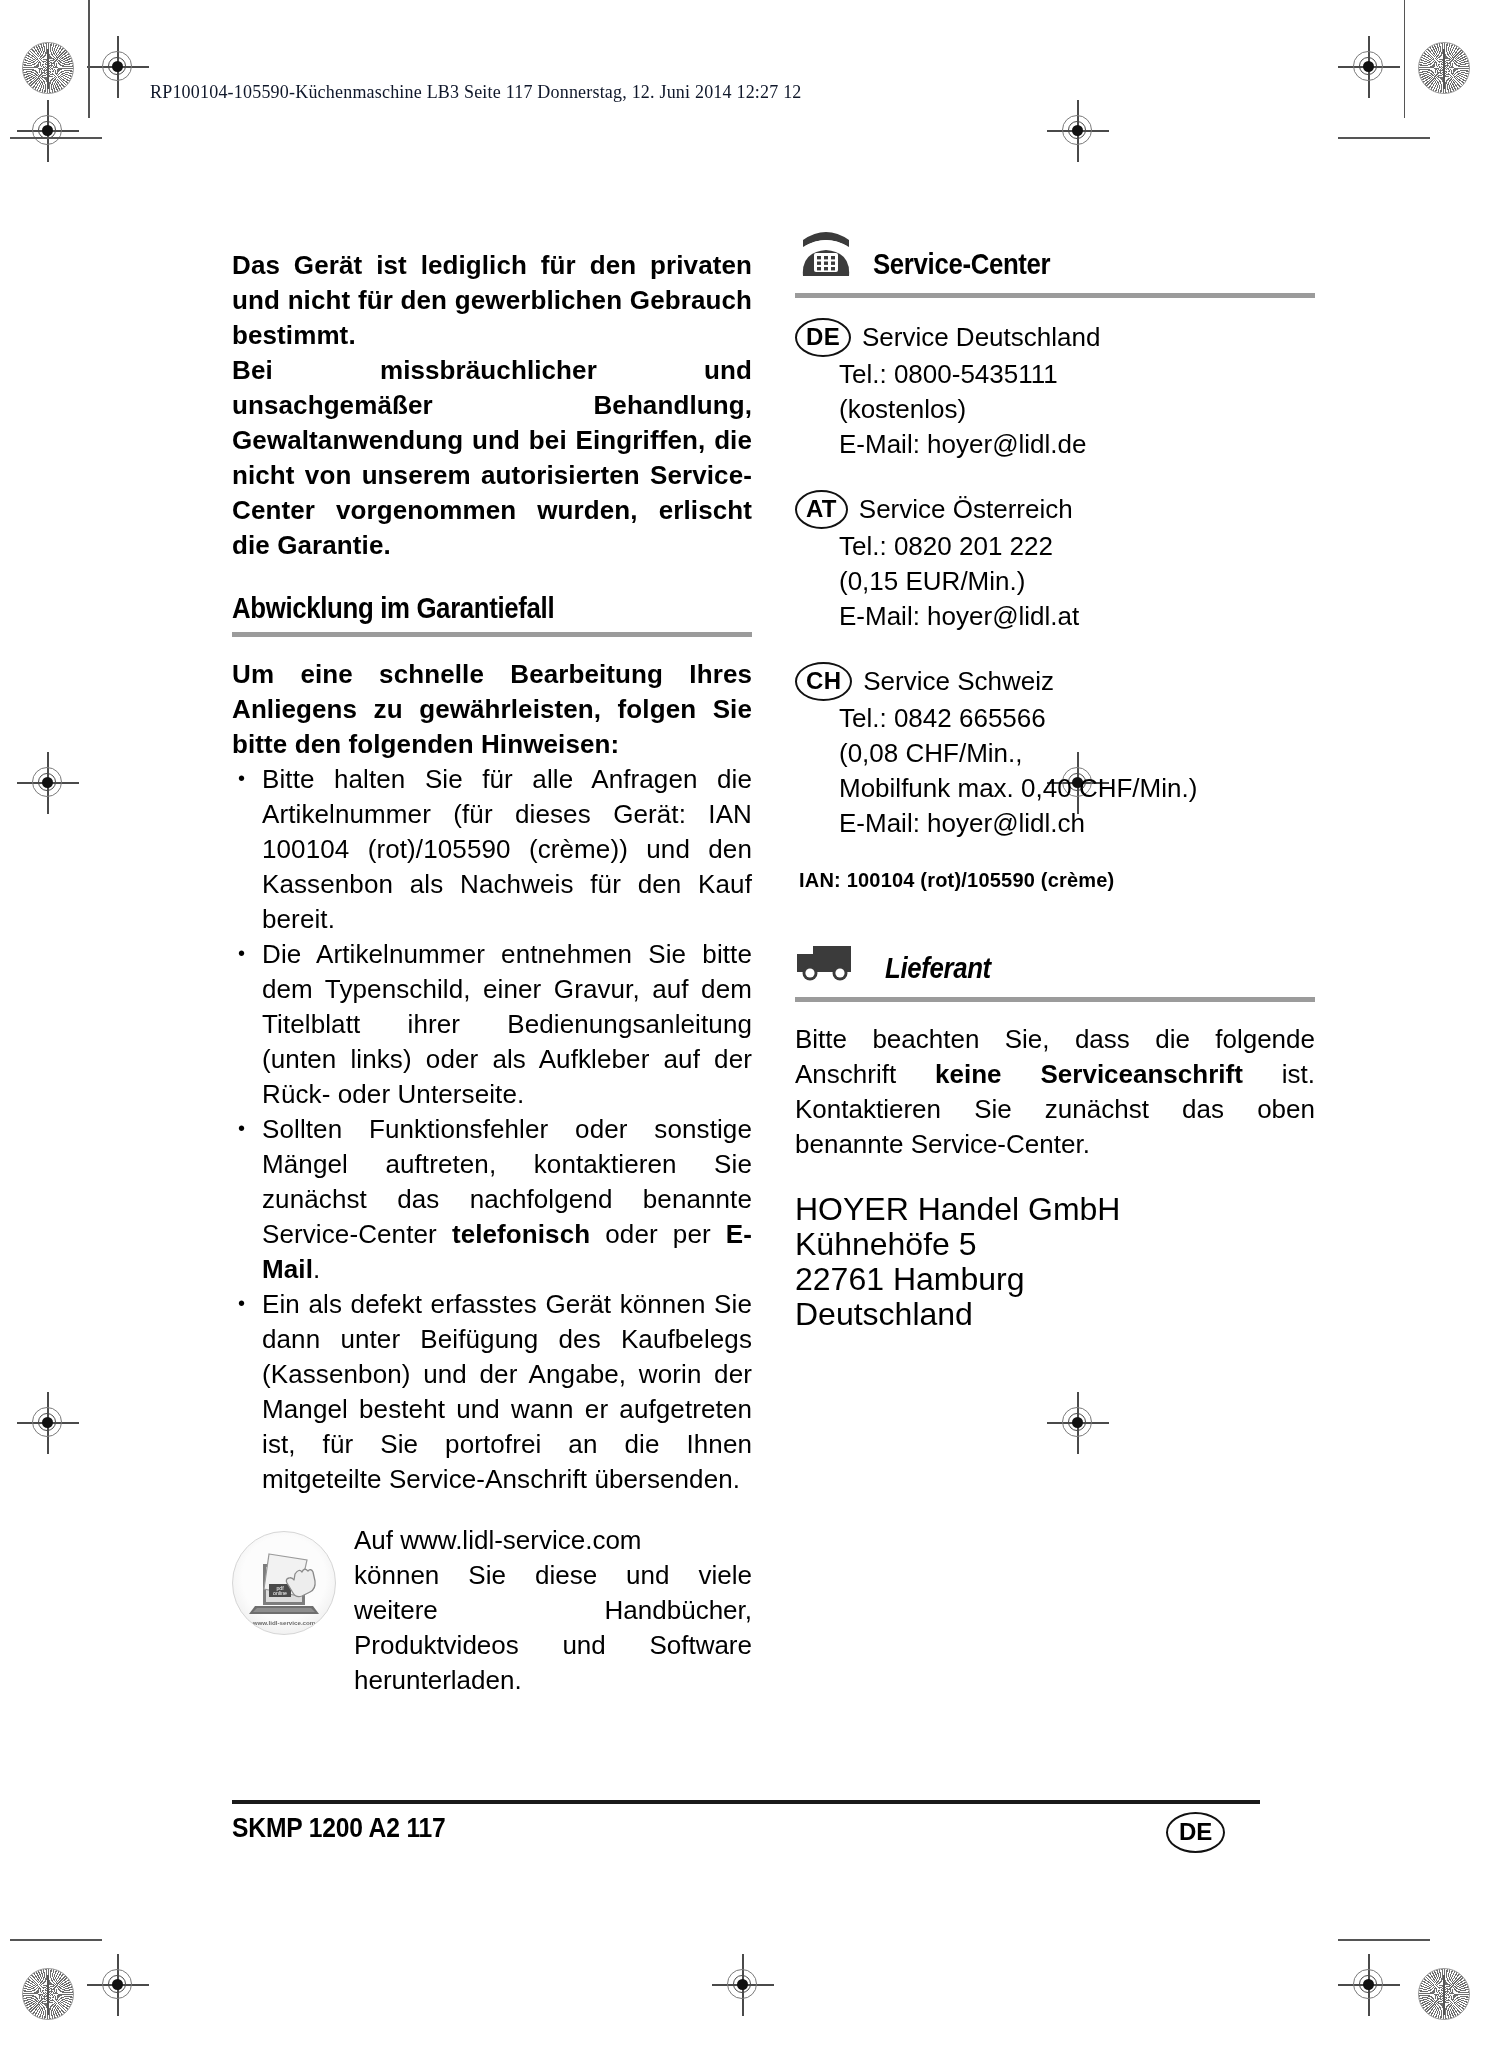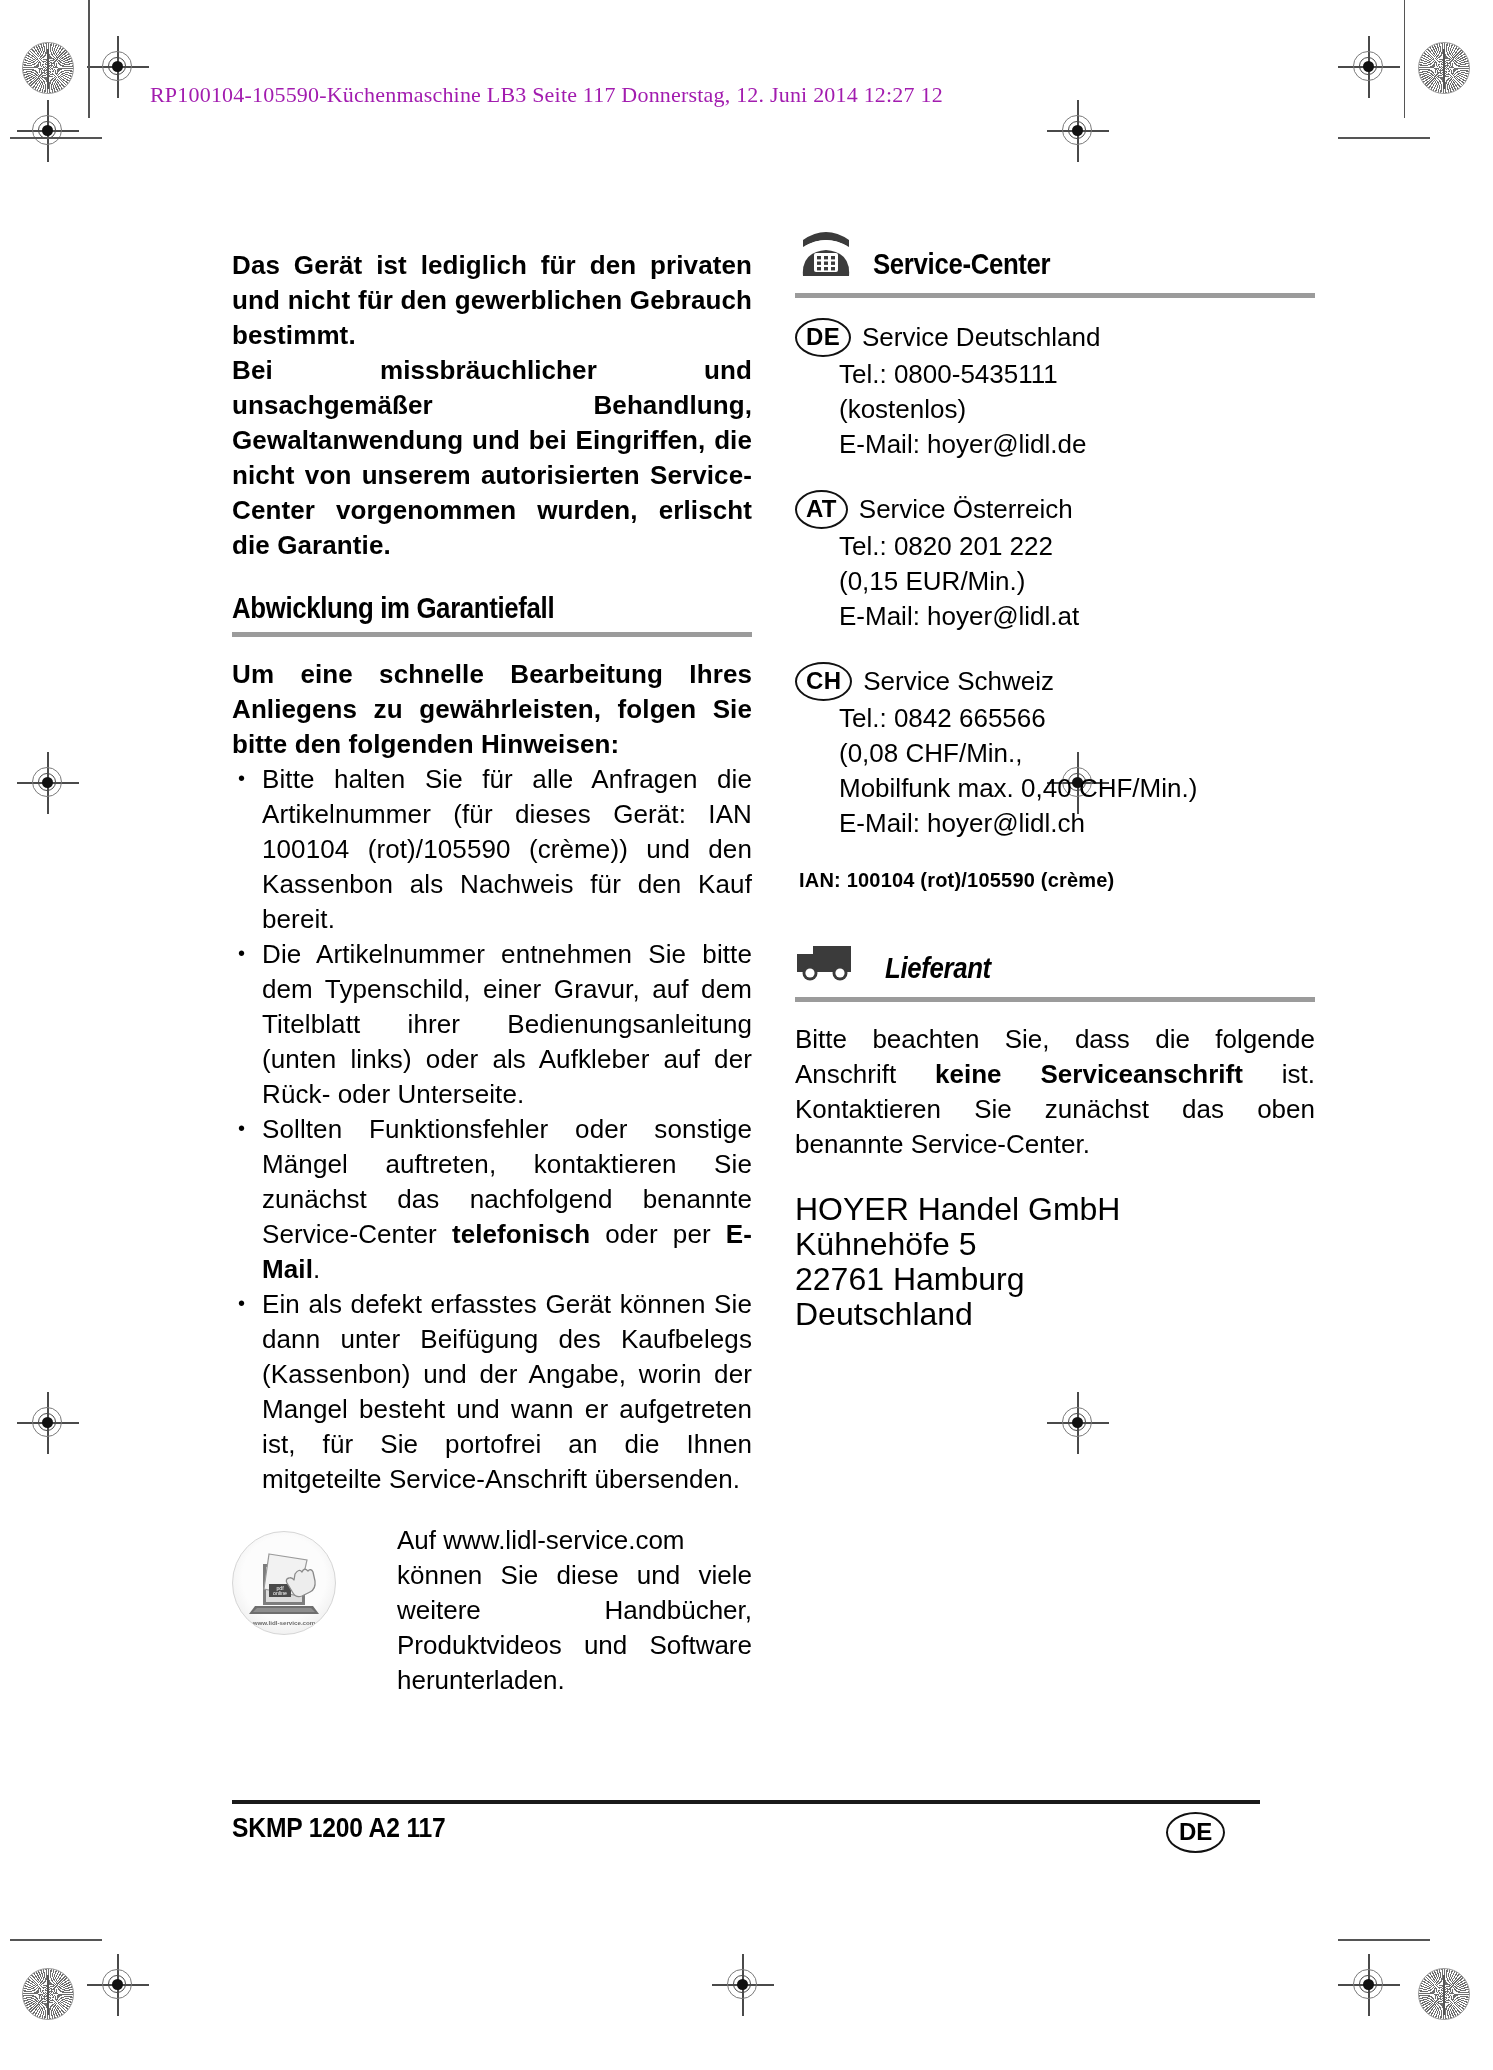--- a/index.html
+++ b/index.html
@@ -96,23 +96,23 @@
     position: absolute;
     right: 88px; top: 0;
     width: 1.5px; height: 118px;
     background: #555;
   }
   .doc-header {
     position: absolute;
     left: 150px;
     top: 82px;
     font-family: "Liberation Serif", serif;
-    font-size: 22px;
+    font-size: 18px;
     letter-spacing: 0.2px;
-    color: #a21caf;
+    color: #0f172a;
     white-space: nowrap;
   }
 
   
   .content {
     position: absolute;
     left: 0; top: 0;
     width: 1493px;
     height: 2070px;
   }
@@ -171,21 +171,20 @@
     font-size: 20px;
     line-height: 35px;
   }
   ul.bullets > li b { font-weight: bold; }
 
   
   .lidl-block {
     display: flex;
     align-items: flex-start;
     margin-top: 26px;
-    gap: 43px;
   }
   .lidl-icon {
     position: relative;
     flex: 0 0 auto;
     width: 104px;
     height: 104px;
     margin-right: 18px;
     margin-top: 8px;
     border-radius: 50%;
     background: radial-gradient(circle at 50% 45%, #fcfcfc 55%, #efefef 78%, #e2e2e2 100%);

